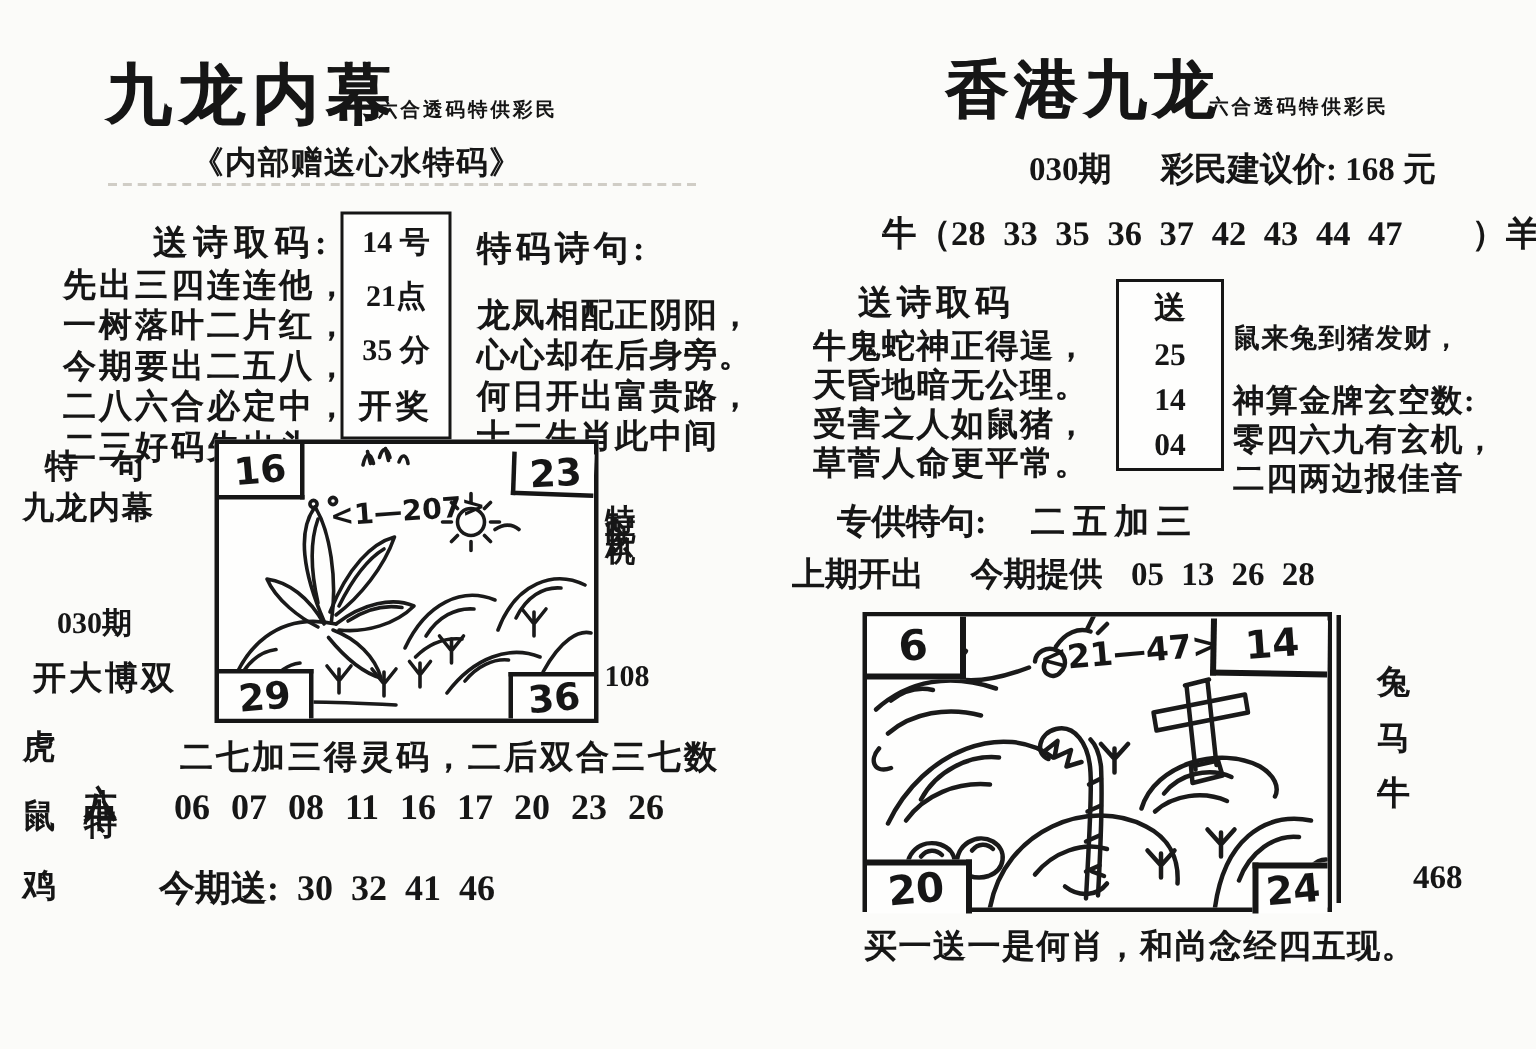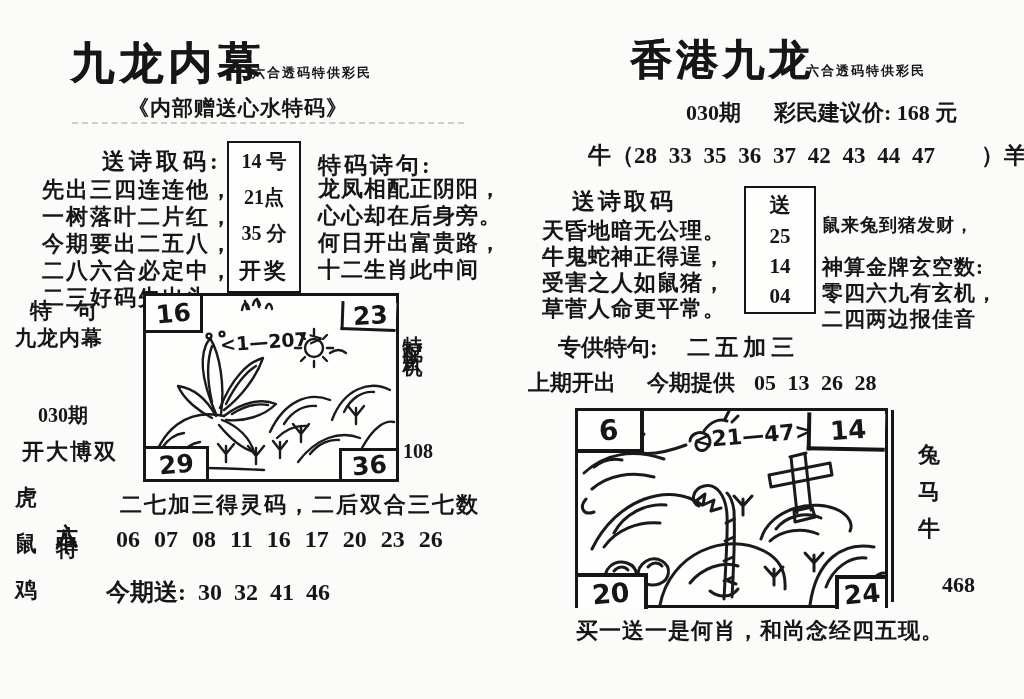--- a/index.html
+++ b/index.html
@@ -41,21 +41,21 @@
 </div>
 
 <div class="abs" style="left:227px;top:141px;width:70px;height:148px;border:2px solid #161616;display:flex;flex-direction:column;justify-content:space-around;align-items:center;background:#fefefd;">
   <div class="b" style="font-size:20px;white-space:nowrap;">14 号</div>
   <div class="b" style="font-size:20px;white-space:nowrap;">21点</div>
   <div class="b" style="font-size:20px;white-space:nowrap;">35 分</div>
   <div class="b" style="font-size:22px;letter-spacing:3px;">开奖</div>
 </div>
 
 <div class="abs b" style="left:318px;top:150px;font-size:23px;letter-spacing:3px;">特码诗句:</div>
-<div class="abs" style="left:318px;top:175px;">
+<div class="abs" style="left:318px;top:196px;">
   <div class="poemline" style="letter-spacing:1px;">龙凤相配正阴阳，</div>
   <div class="poemline" style="letter-spacing:1px;">心心却在后身旁。</div>
   <div class="poemline" style="letter-spacing:1px;">何日开出富贵路，</div>
   <div class="poemline" style="letter-spacing:1px;">十二生肖此中间</div>
 </div>
 
 <div class="abs b" style="left:30px;top:296px;font-size:22px;">特　句</div>
 <div class="abs b" style="left:15px;top:324px;font-size:21px;letter-spacing:1px;">九龙内幕</div>
 <div class="abs" style="left:38px;top:402px;font-size:20px;font-weight:600;">030期</div>
 <div class="abs b" style="left:22px;top:437px;font-size:22px;letter-spacing:2px;">开大博双</div>
@@ -132,22 +132,22 @@
 <div class="abs b" style="left:686px;top:98px;font-size:22px;white-space:nowrap;">
   <span>030期</span>
   <span style="display:inline-block;width:22px;"></span>
   <span>彩民建议价: 168 元</span>
 </div>
 
 <div class="abs b" style="left:588px;top:140px;font-size:23px;word-spacing:6px;white-space:nowrap;">牛（28 33 35 36 37 42 43 44 47　　）羊</div>
 
 <div class="abs b" style="left:572px;top:186px;font-size:23px;letter-spacing:3px;">送诗取码</div>
 <div class="abs" style="left:542px;top:218px;">
+  <div class="poemline" style="line-height:26px;letter-spacing:1px;">牛鬼蛇神正得逞，</div>
   <div class="poemline" style="line-height:26px;letter-spacing:1px;">天昏地暗无公理。</div>
-  <div class="poemline" style="line-height:26px;letter-spacing:1px;">牛鬼蛇神正得逞，</div>
   <div class="poemline" style="line-height:26px;letter-spacing:1px;">受害之人如鼠猪，</div>
   <div class="poemline" style="line-height:26px;letter-spacing:1px;">草菅人命更平常。</div>
 </div>
 
 <div class="abs" style="left:744px;top:186px;width:68px;height:124px;border:2px solid #161616;display:flex;flex-direction:column;justify-content:space-around;align-items:center;background:#fefefd;">
   <div class="b" style="font-size:21px;">送</div>
   <div style="font-size:21px;font-weight:600;">25</div>
   <div style="font-size:21px;font-weight:600;">14</div>
   <div style="font-size:21px;font-weight:600;">04</div>
 </div>

